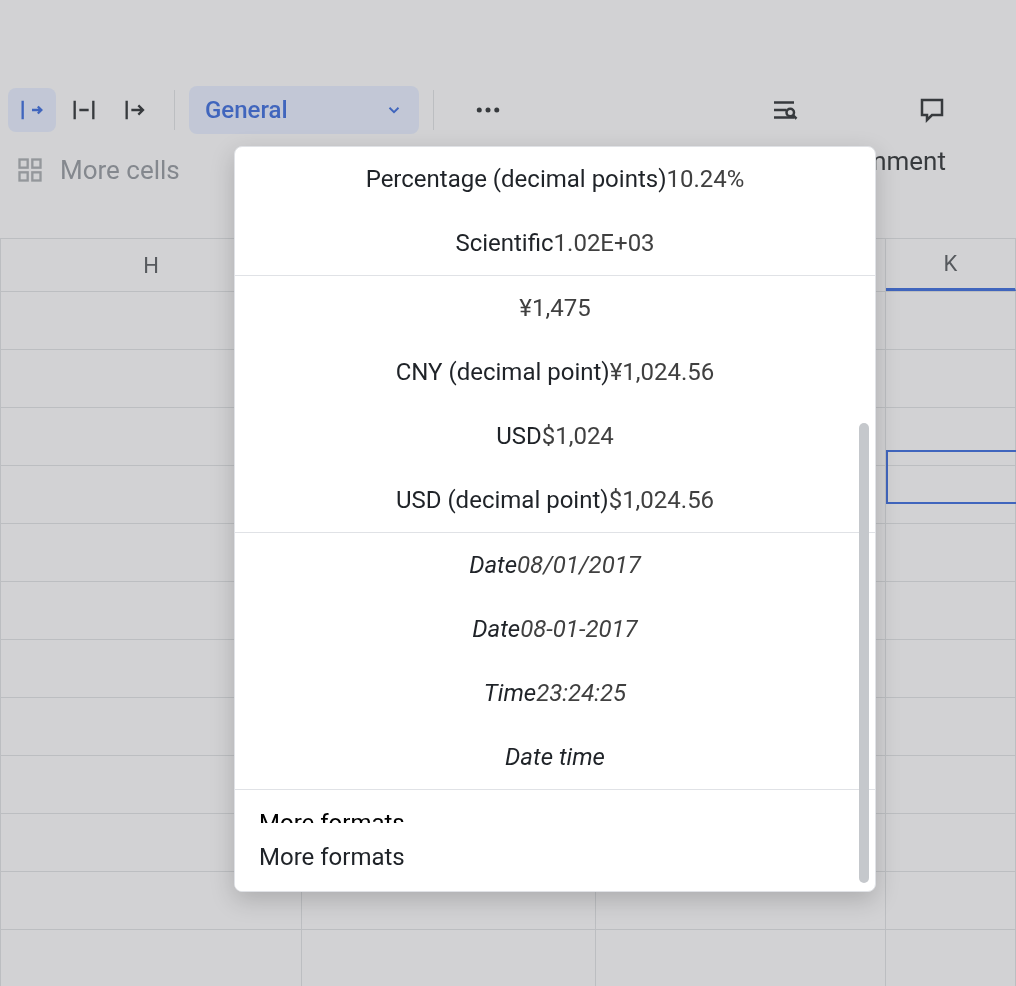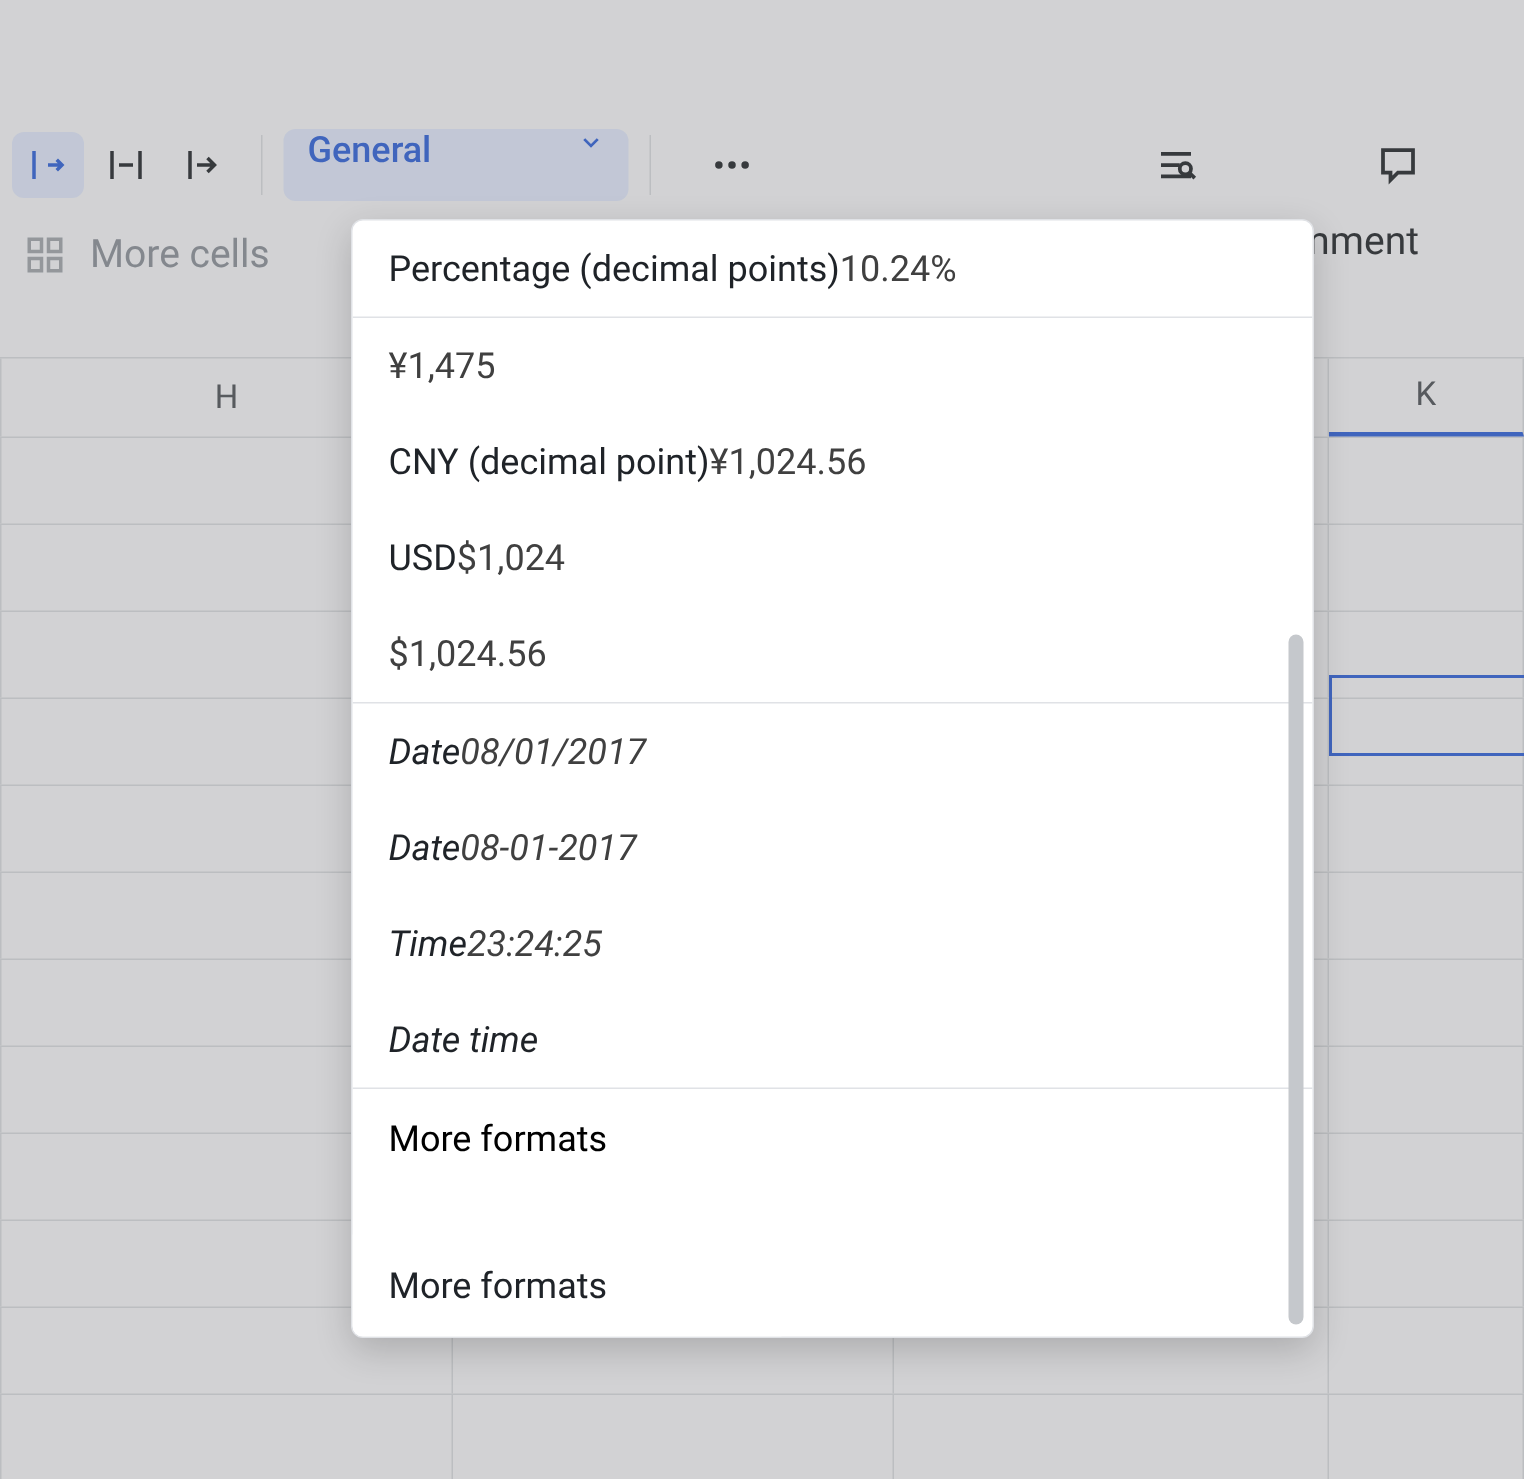--- a/index.html
+++ b/index.html
@@ -2,21 +2,21 @@
 <html><head>
 <meta charset="utf-8">
 <style>
   html,body{margin:0;padding:0;width:1016px;height:986px;font-family:-apple-system,BlinkMacSystemFont,"Segoe UI",Roboto,Helvetica,Arial,sans-serif;background:#f5f6f8;overflow:hidden;}
   *{box-sizing:border-box;}
   .toolbar-wrap{position:absolute;top:80px;left:0;right:0;height:120px;}
   .toolbar-row{display:flex;align-items:center;height:60px;padding:0 8px;gap:4px;}
   .tb-btn{width:48px;height:44px;display:flex;align-items:center;justify-content:center;border-radius:8px;color:#1f2328;}
   .tb-btn.active{background:#dfe7fb;color:#2b5fd9;}
   .tb-sep{width:1px;height:40px;background:#d7dade;margin:0 10px;}
-  .format-select{display:flex;justify-content:space-between;background:#dfe7fb;color:#2b5fd9;font-size:24px;font-weight:500;height:48px;border-radius:8px;padding:0 16px;min-width:230px;}
+  .format-select{display:flex;align-items:center;justify-content:space-between;background:#dfe7fb;color:#2b5fd9;font-size:24px;font-weight:500;height:48px;border-radius:8px;padding:0 16px;min-width:230px;}
   .merge-row{display:flex;align-items:center;height:60px;padding:0 14px;gap:14px;color:#8a8f98;font-size:26px;}
   .merge-icon{width:32px;height:32px;display:flex;align-items:center;justify-content:center;color:#a0a4aa;}
   .right-icons{position:absolute;top:80px;right:0;display:flex;align-items:center;height:60px;gap:100px;padding-right:60px;}
   .comment-label{position:absolute;top:146px;right:70px;font-size:26px;color:#1f2328;}
   .sheet{position:absolute;top:238px;left:0;right:0;bottom:0;}
   .col-headers{display:flex;height:54px;border-top:1px solid #d7dade;border-bottom:1px solid #d7dade;background:#f5f6f8;}
   .ch{display:flex;align-items:center;justify-content:center;font-size:22px;color:#4b4f55;border-right:1px solid #d7dade;}
   .ch.H{width:302px;border-left:1px solid #d7dade;}
   .ch.I{width:294px;}
   .ch.J{width:290px;}
@@ -26,21 +26,21 @@
   .gc{border-right:1px solid #d7dade;display:flex;align-items:center;justify-content:flex-end;padding:0 10px;font-size:24px;color:#1f2328;}
   .gc.H{width:302px;border-left:1px solid #d7dade;}
   .gc.I{width:294px;}
   .gc.J{width:290px;}
   .gc.K{flex:1;}
   .sel-cell{position:absolute;top:212px;left:886px;width:140px;height:54px;border:2px solid #2b5fd9;background:transparent;}
   .dropdown{position:absolute;top:146px;left:234px;width:642px;height:746px;background:#fff;border-radius:8px;box-shadow:0 8px 24px rgba(0,0,0,0.18);border:1px solid #e0e2e6;overflow:hidden;}
   .dd-scroll{position:absolute;top:0;left:0;right:0;bottom:0;overflow:hidden;}
   .dd-section{border-bottom:1px solid #e0e2e6;}
   .dd-section.last{border-bottom:none;font-style:italic;}
-  .dd-item{display:flex;align-items:center;justify-content:flex-start;padding:0 24px;height:64px;font-size:24px;}
+  .dd-item{display:flex;align-items:center;justify-content:center;padding:0 24px;height:64px;font-size:24px;}
   .dd-item .lbl{color:#1f2328;}
   .dd-item .ex{color:#404040;}
   .dd-more{display:flex;align-items:center;padding:0 24px;height:66px;font-size:24px;border-top:1px solid #e0e2e6;}
   .more-highlight{position:absolute;left:0;bottom:0;width:286px;height:68px;background:#fff;}
   .scrollbar{position:absolute;right:6px;top:276px;width:10px;height:460px;background:#c5c8cc;border-radius:5px;}
 
   
   .dim{position:absolute;inset:0;background:rgba(120,120,120,0.28);}
 
   svg{display:block;}
@@ -199,34 +199,39 @@
 
 <div class="dim"></div>
 
 <div class="dropdown">
   <div class="dd-scroll">
     <div class="dd-section">
       <div class="dd-item">
         <span class="lbl">Percentage (decimal points)</span>
         <span class="ex">10.24%</span>
       </div>
+      <div class="dd-item">
+        <span class="lbl">Scientific</span>
+        <span class="ex">1.02E+03</span>
+      </div>
     </div>
     <div class="dd-section">
       <div class="dd-item">
         <span class="ex">¥1,475</span>
       </div>
       <div class="dd-item">
         <span class="lbl">CNY (decimal point)</span>
         <span class="ex">¥1,024.56</span>
       </div>
       <div class="dd-item">
         <span class="lbl">USD</span>
         <span class="ex">$1,024</span>
       </div>
       <div class="dd-item">
+        <span class="lbl">USD (decimal point)</span>
         <span class="ex">$1,024.56</span>
       </div>
     </div>
     <div class="dd-section last">
       <div class="dd-item">
         <span class="lbl">Date</span>
         <span class="ex">08/01/2017</span>
       </div>
       <div class="dd-item">
         <span class="lbl">Date</span>

